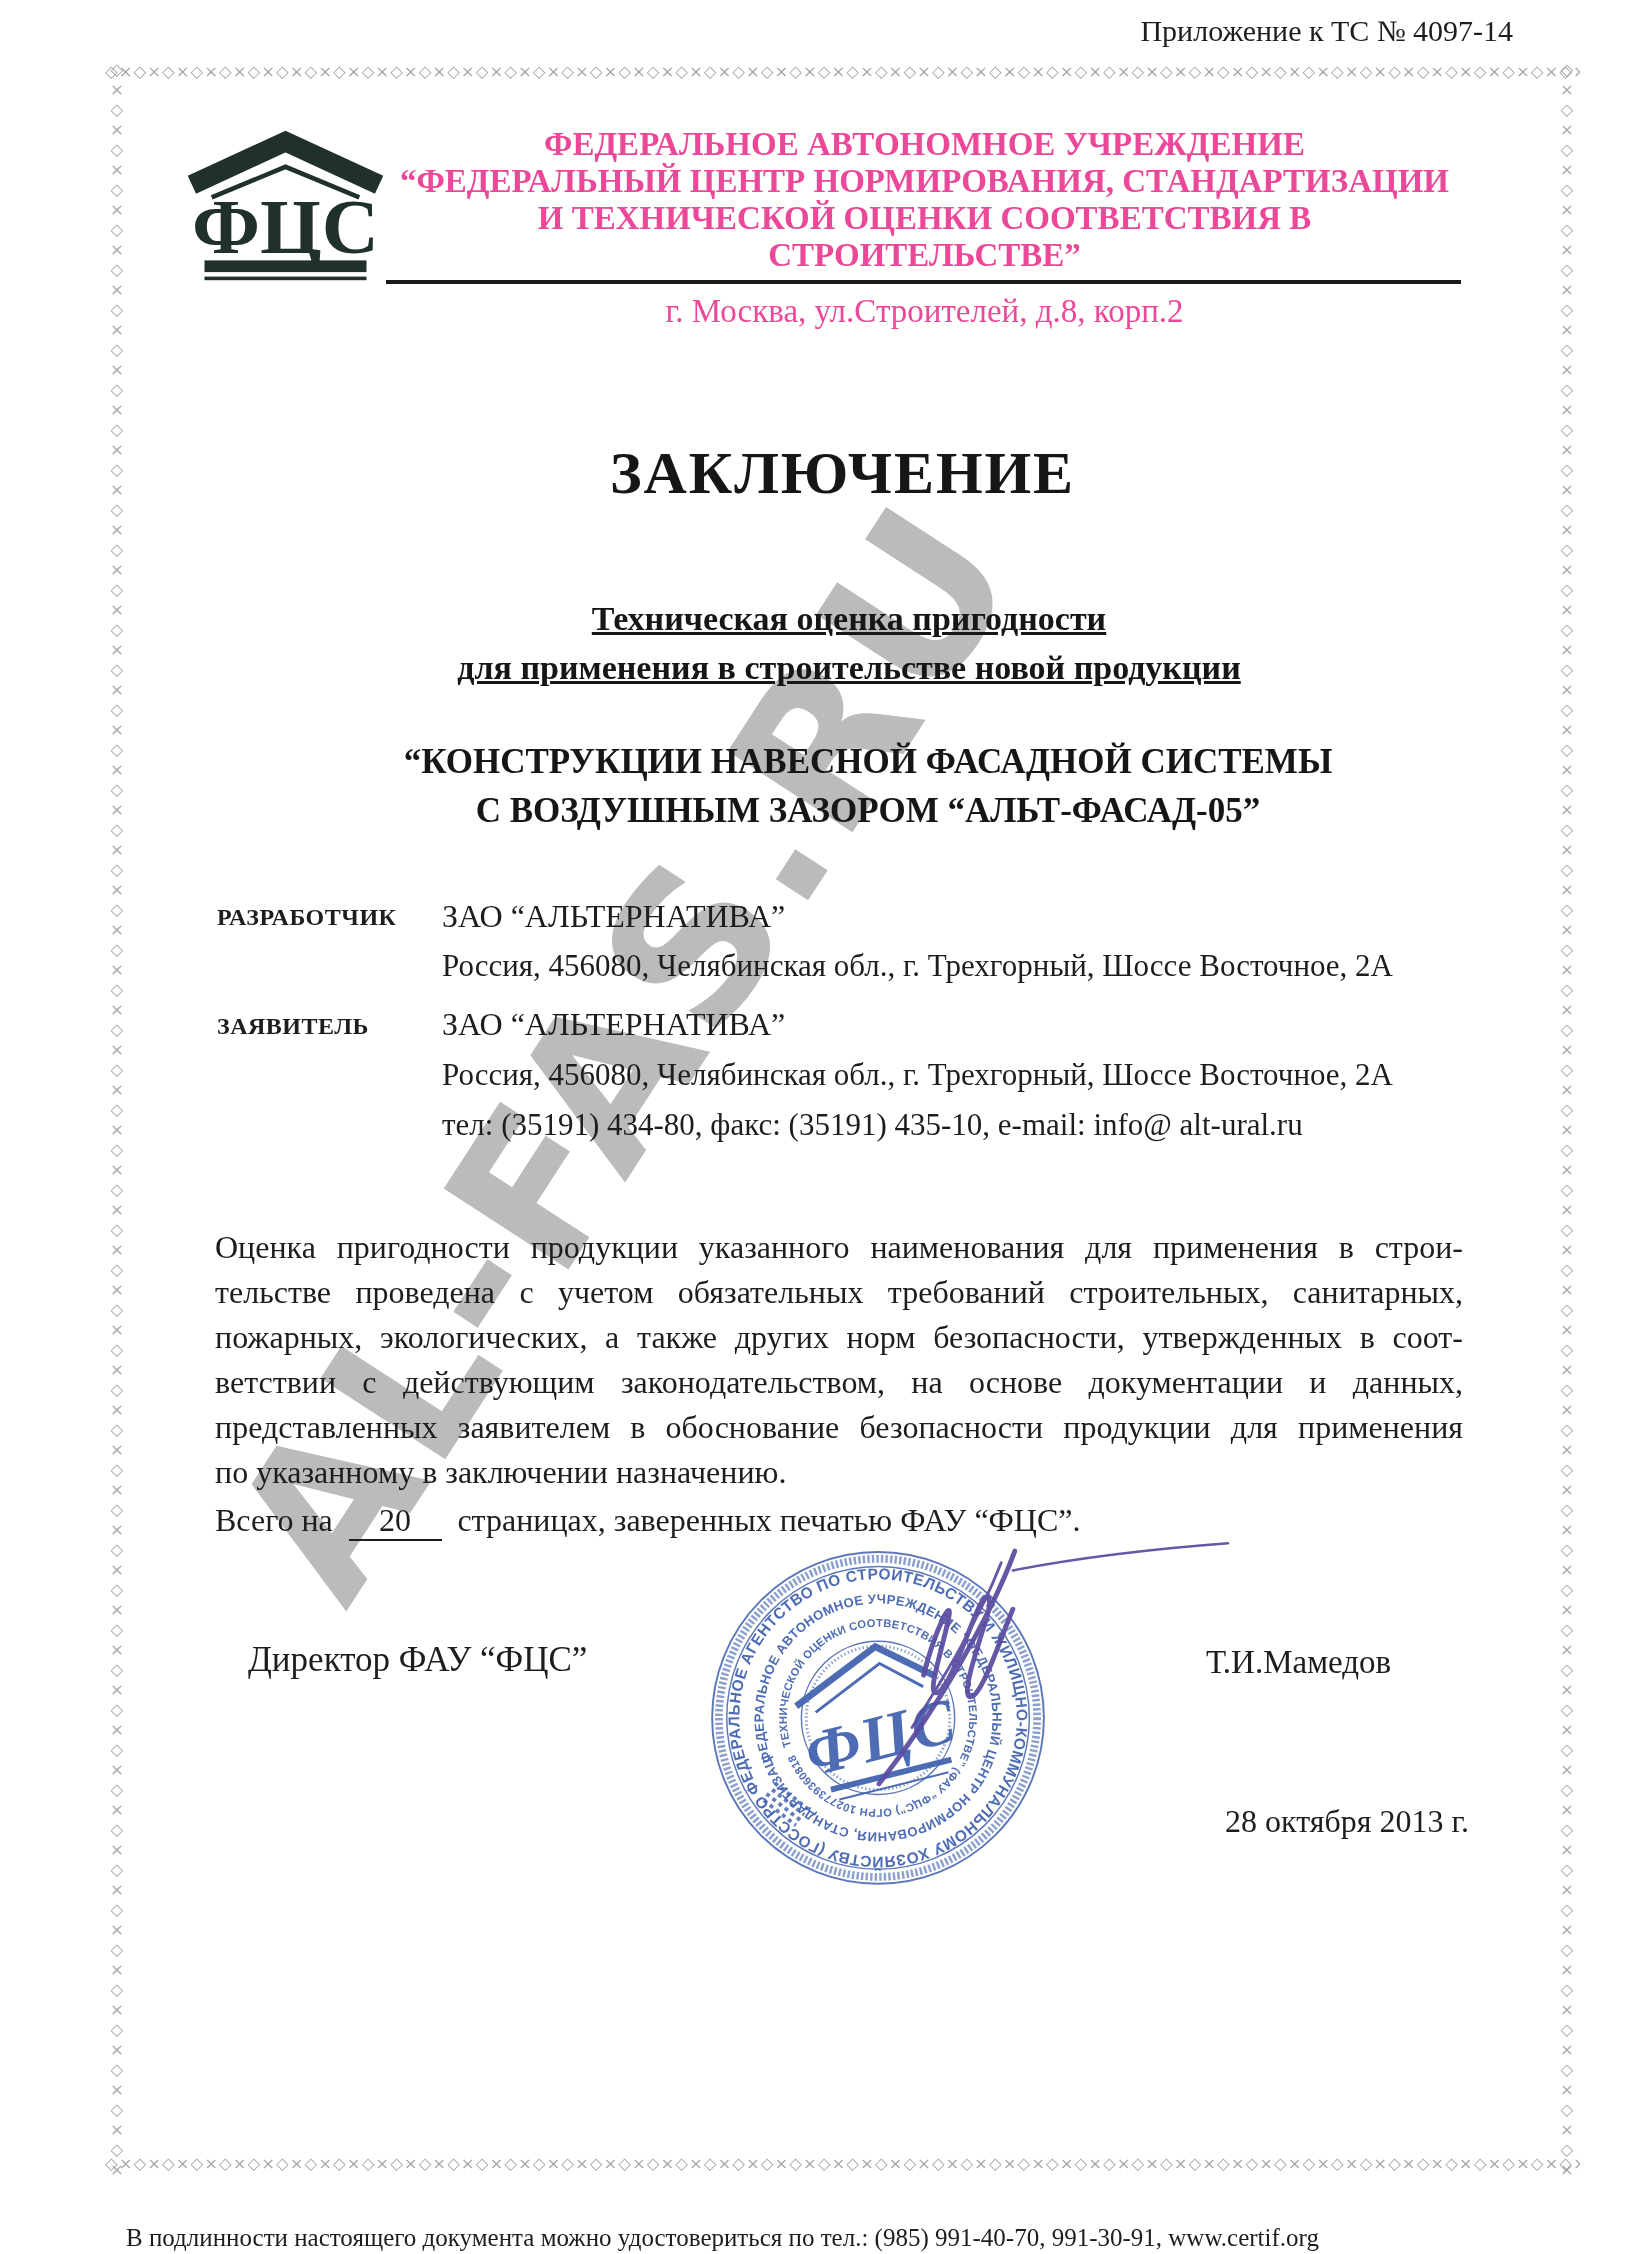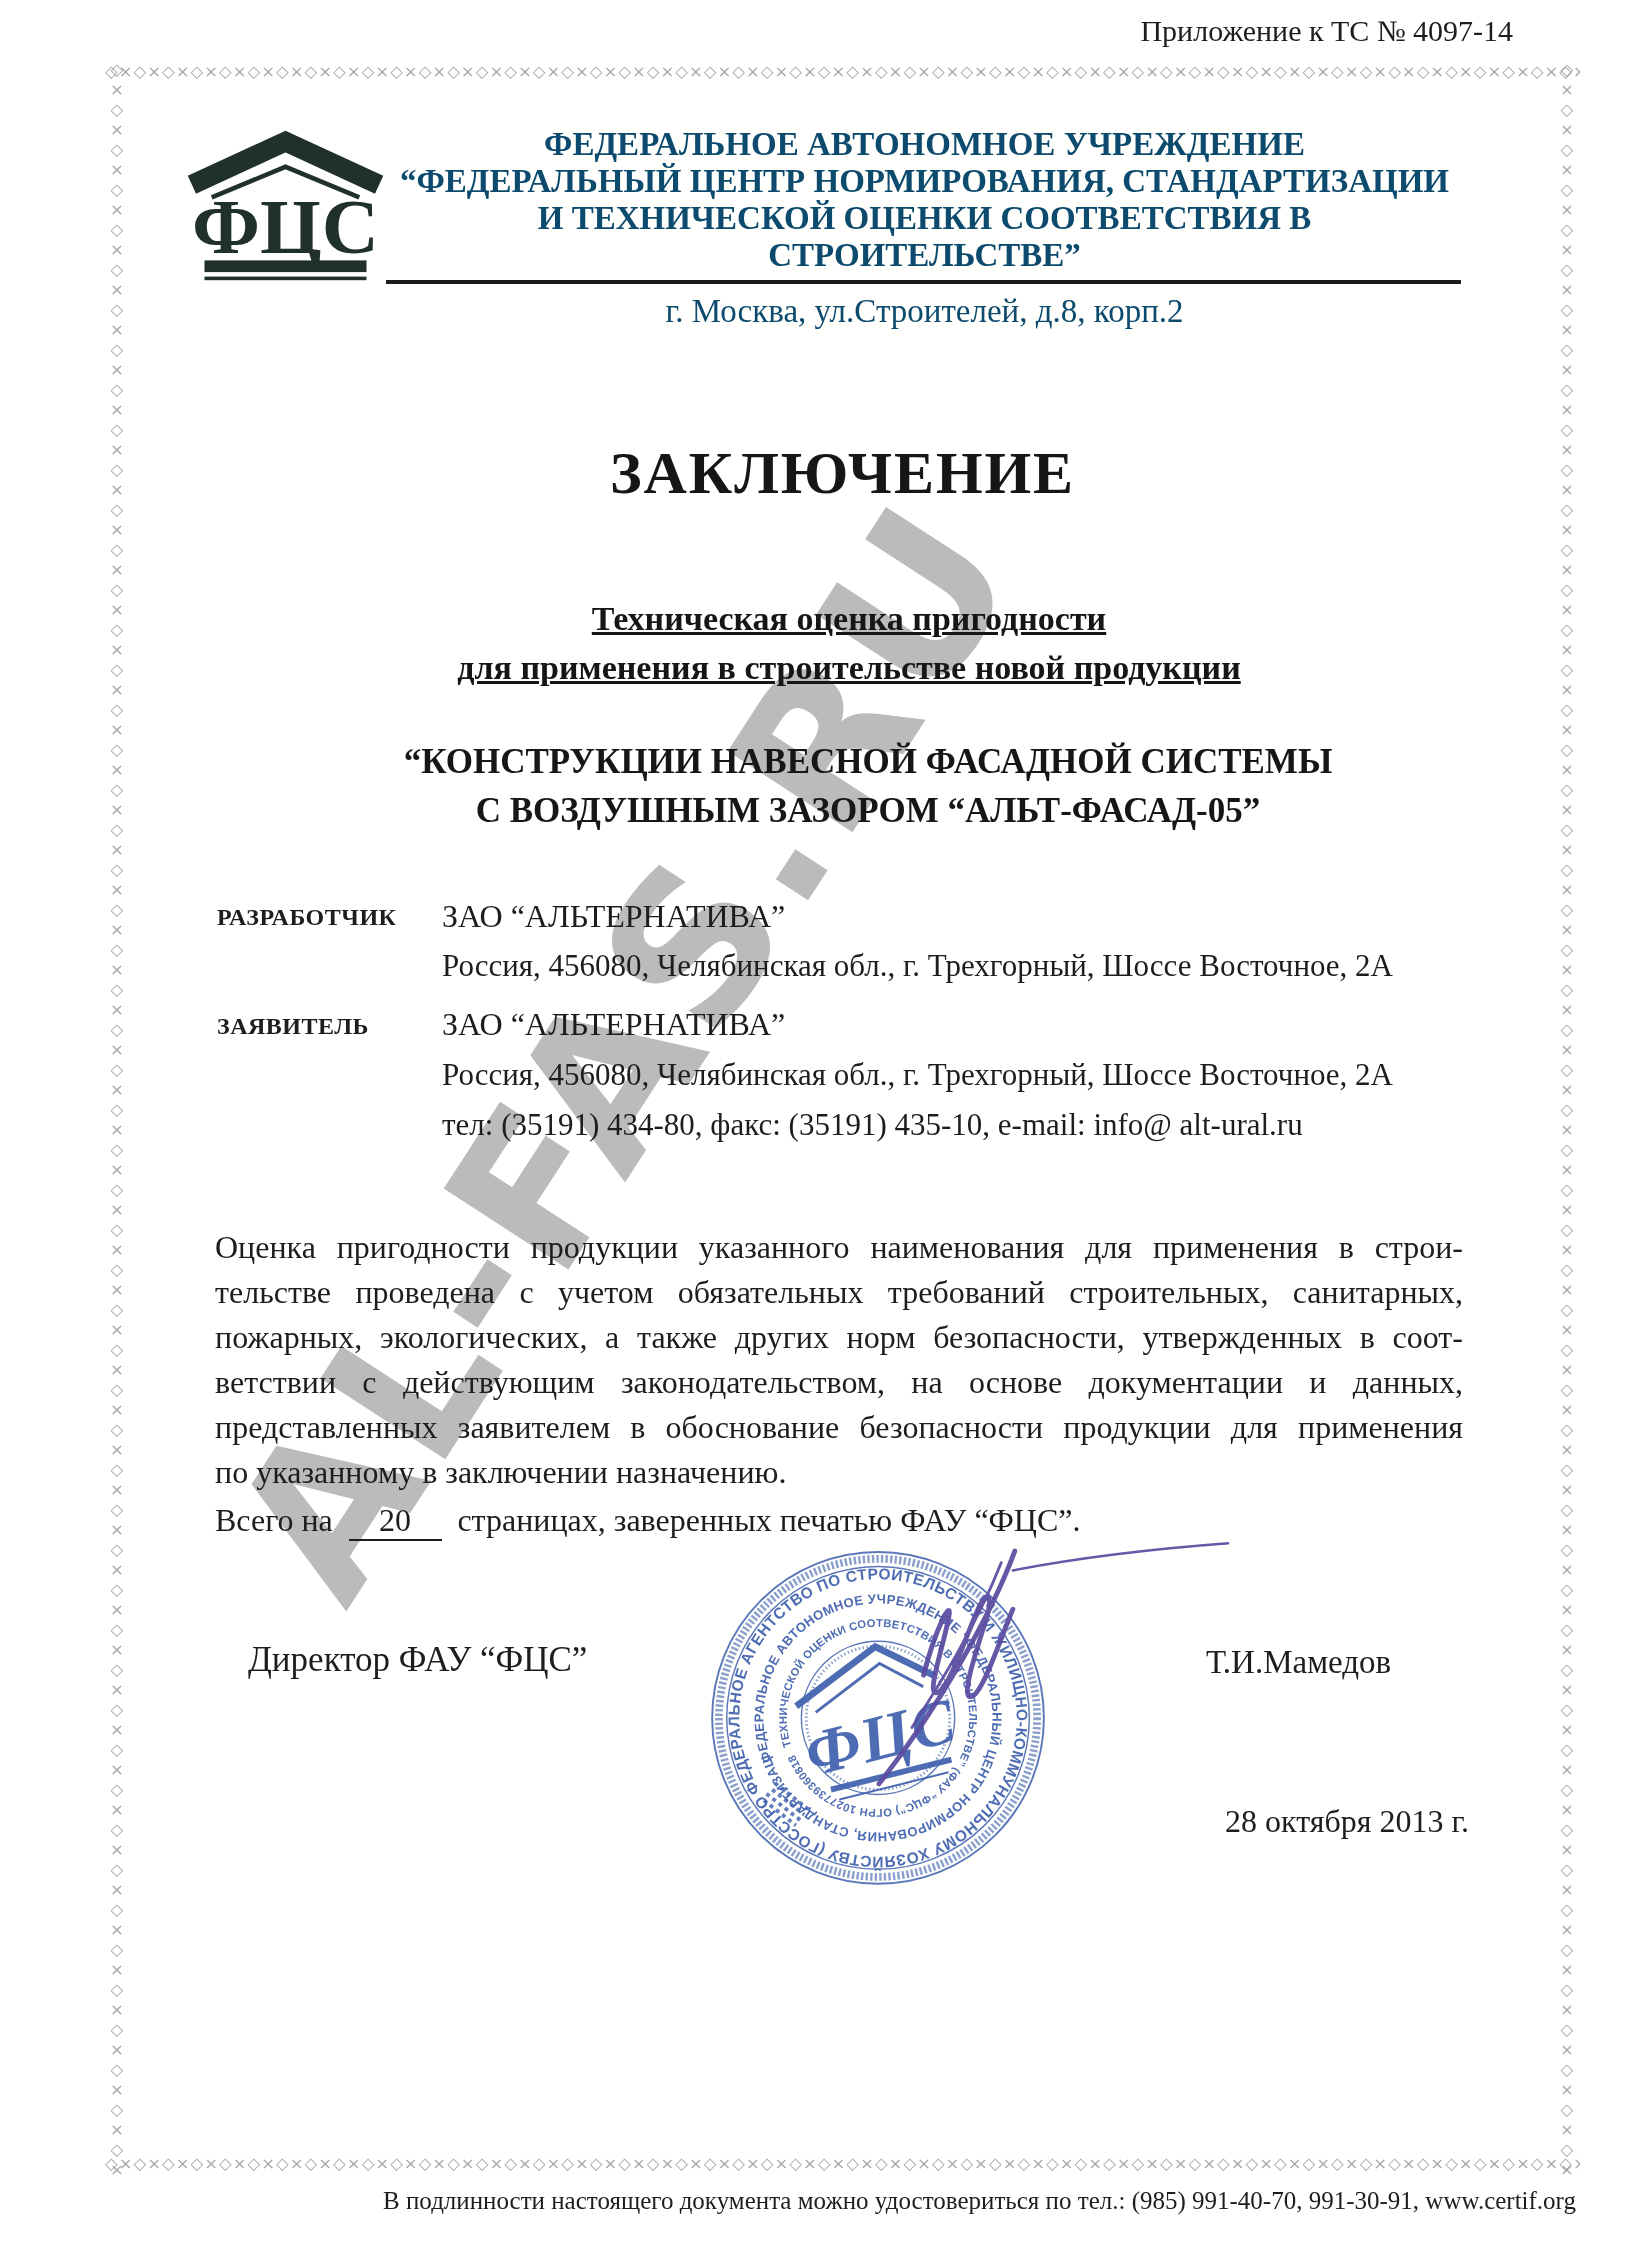--- a/index.html
+++ b/index.html
@@ -13,38 +13,38 @@
            font-family:"DejaVu Sans", sans-serif; z-index:2; }
   .chain.h { width:1475px; height:19.4px; }
   .chain.v { writing-mode:vertical-rl; height:2115px; width:19.4px; }
   
   .watermark { font-family:"DejaVu Sans", sans-serif; font-weight:700;
                font-size:204px; color:#b6b6b6; letter-spacing:5.8px;
                white-space:nowrap; transform:rotate(-57deg); z-index:1; opacity:.92; }
   .content { z-index:3; }
   .annex { font-size:30px; text-align:right; }
   .orgblock { left:386px; width:1077px; text-align:center; font-weight:bold;
-              font-size:33px; line-height:37px; color:#0c4a6e; }
+              font-size:33px; line-height:37px; color:#ec4899; }
   .hrule { background:#1b1b1b; height:3.9px; }
   .hdr-address { font-size:33px; font-weight:normal; }
   .doc-title { font-size:60px; font-weight:bold; letter-spacing:1.9px; color:#161616; }
   .subt { font-size:34px; font-weight:bold; line-height:49px; color:#161616;text-decoration:underline; }
   .prod { font-size:35px; font-weight:bold; line-height:49px; color:#161616; }
   .plabel { font-size:24px; font-weight:bold; letter-spacing:0.5px; }
   .pval { font-size:32px; }
   .pline { font-size:31px; }
   .para { width:1248px; font-size:32px; line-height:45px; }
   .para .just { text-align:justify; text-align-last:justify; }
   .pages { font-size:32px; }
   .pages-num { display:inline-block; min-width:93px; text-align:center;
                border-bottom:2.9px solid #1d1d1b; margin:0 7.8px; }
   .sig-line { font-size:35px; }
   .sig-name { font-size:33px; }
   .sig-date { font-size:32px; }
-  .footer { width:1450px; text-align:right; font-size:25px; }
+  .footer { width:1450px; text-align:left; font-size:25px;margin-top:37px; }
   svg text { font-family:"Liberation Sans", sans-serif; }
 </style>
 </head>
 <body>
 
 <div class="page">
 
   <div class="abs watermark" style="left:2.9px; top:933px;">AL-FAS.RU</div>
 
   <div class="abs chain h" style="left:105px; top:62px;">◇×◇×◇×◇×◇×◇×◇×◇×◇×◇×◇×◇×◇×◇×◇×◇×◇×◇×◇×◇×◇×◇×◇×◇×◇×◇×◇×◇×◇×◇×◇×◇×◇×◇×◇×◇×◇×◇×◇×◇×◇×◇×◇×◇×◇×◇×◇×◇×◇×◇×◇×◇×◇×◇×◇×◇×◇×◇×◇×◇×◇×◇×◇×◇×◇×◇×◇×◇×◇×◇×◇×◇×◇×◇×◇×◇×◇×◇×◇×◇×◇×◇×◇×◇×◇×◇×◇×◇×◇×◇×◇×◇×◇×◇×◇×◇×◇×◇×◇×◇×◇×◇×◇×◇×◇×◇×◇×◇×◇×◇×◇×◇×◇×◇×◇×◇×◇×◇×◇×◇×</div>

